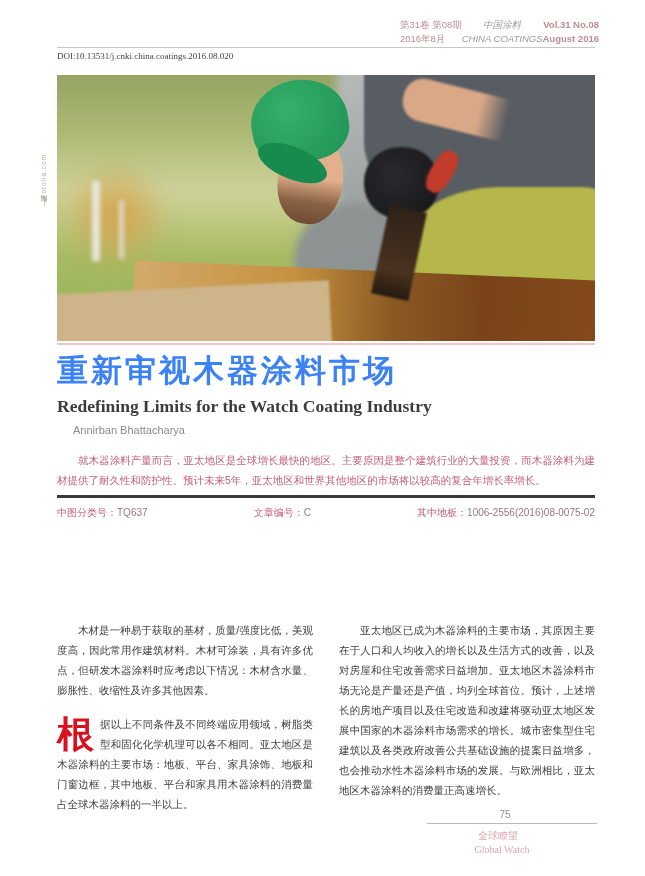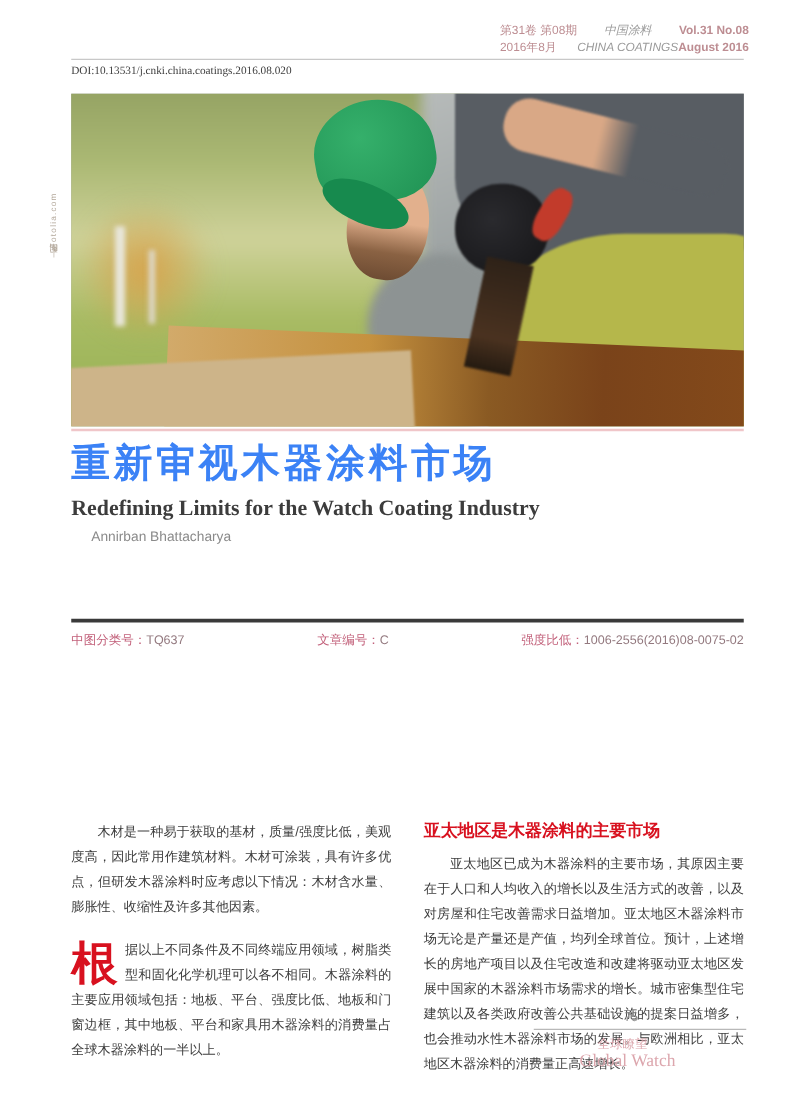--- a/index.html
+++ b/index.html
@@ -50,33 +50,33 @@
   .title-zh{position:absolute;left:57px;top:350px;font-size:31px;font-weight:bold;color:#3b82f6;letter-spacing:3px;}
   .title-en{position:absolute;left:57px;top:396px;font-size:17.5px;font-weight:bold;color:#3c3c3c;font-family:"Liberation Serif",serif;}
   .author{position:absolute;left:57px;top:424px;font-size:11px;color:#8a8a8a;margin-left:16px;}
   
   .abstract{position:absolute;left:57px;top:450px;width:538px;font-size:10.5px;line-height:20px;color:#c2607a;text-align:justify;text-indent:2em;margin:0;}
   .thick-rule{position:absolute;left:57px;top:495px;width:538px;height:3px;background:#3a3a3a;}
   .class-row{position:absolute;left:57px;top:505px;width:538px;display:flex;justify-content:space-between;font-size:10px;line-height:16px;}
   .class-label{color:#c2607a;}
   .class-value{color:#93797f;}
   
-  .columns{position:absolute;left:57px;top:656px;width:538px;display:flex;gap:26px;}
+  .columns{position:absolute;left:57px;top:620px;width:538px;display:flex;gap:26px;}
   .col{width:258px;font-size:10.5px;line-height:20px;color:#3d3d3d;text-align:justify;}
   .col p{margin:0;}
   .p-indent{text-indent:2em;}
   .para2{margin-top:14px !important;}
   .dropcap{float:left;font-size:37px;line-height:38px;color:#d8111f;margin:2px 6px 0 0;font-weight:bold;}
   .right-heading{font-size:13.5px;font-weight:bold;color:#d8111f;margin:0 0 7px 0;line-height:18px;}
   
   .footer{position:absolute;right:48px;bottom:20px;width:170px;text-align:center;}
   .page-num{font-size:10px;color:#8f8f8f;padding-right:14px;margin-bottom:3px;}
   .footer-rule{height:1px;background:#b8b8b8;margin-bottom:4px;}
   .footer-zh{font-size:10px;color:#dca6ad;padding-right:28px;line-height:15px;}
-  .footer-en{font-size:14px;color:#dca6ad;padding-right:20px;line-height:13px;font-family:"Liberation Serif",serif;}
+  .footer-en{font-size:10px;color:#dca6ad;padding-right:20px;line-height:13px;font-family:"Liberation Serif",serif;}
 </style>
 </head>
 <body>
 
 <div class="page">
 
   <div class="header-row">
     <div class="hdr-left">
       <div>第31卷 第08期</div>
       <div>2016年8月</div>
@@ -113,43 +113,43 @@
     <div class="ph-glove"></div>
     <div class="ph-wristband"></div>
     <div class="ph-brush"></div>
   </div>
   <div class="photo-underline"></div>
 
   <div class="title-zh">重新审视木器涂料市场</div>
   <div class="title-en">Redefining Limits for the Watch Coating Industry</div>
   <div class="author">Annirban Bhattacharya</div>
 
+  <p class="abstract">就木器涂料产量而言，亚太地区是全球增长最快的地区。主要原因是整个建筑行业的大量投资，而木器涂料为建材提供了耐久性和防护性。预计未来5年，亚太地区和世界其他地区的市场将以较高的复合年增长率增长。</p>
   <div class="thick-rule"></div>
 
   <div class="class-row">
     <span>
       <span class="class-label">中图分类号：</span><span class="class-value">TQ637</span>
     </span>
     <span>
       <span class="class-label">文章编号：</span><span class="class-value">C</span>
     </span>
     <span>
-      <span class="class-label">强度比低：</span><span class="class-value">1006-2556(2016)08-0075-02</span>
+      <span class="class-label">其中地板：</span><span class="class-value">1006-2556(2016)08-0075-02</span>
     </span>
   </div>
 
   <div class="columns">
     <div class="col">
       <p class="p-indent">木材是一种易于获取的基材，质量/强度比低，美观度高，因此常用作建筑材料。木材可涂装，具有许多优点，但研发木器涂料时应考虑以下情况：木材含水量、膨胀性、收缩性及许多其他因素。</p>
       <p class="para2">
-        <span class="dropcap">根</span><span>据以上不同条件及不同终端应用领域，树脂类型和固化化学机理可以各不相同。木器涂料的主要应用领域包括：地板、平台、强度比低、地板和门窗边框，其中地板、平台和家具用木器涂料的消费量占全球木器涂料的一半以上。</span>
+        <span class="dropcap">根</span><span>据以上不同条件及不同终端应用领域，树脂类型和固化化学机理可以各不相同。亚太地区是木器涂料的主要市场：地板、平台、家具涂饰、地板和门窗边框，其中地板、平台和家具用木器涂料的消费量占全球木器涂料的一半以上。</span>
       </p>
     </div>
     <div class="col">
-      <h3 class="right-heading">亚太地区是木器涂料的主要市场</h3>
       <p class="p-indent">亚太地区已成为木器涂料的主要市场，其原因主要在于人口和人均收入的增长以及生活方式的改善，以及对房屋和住宅改善需求日益增加。亚太地区木器涂料市场无论是产量还是产值，均列全球首位。预计，上述增长的房地产项目以及住宅改造和改建将驱动亚太地区发展中国家的木器涂料市场需求的增长。城市密集型住宅建筑以及各类政府改善公共基础设施的提案日益增多，也会推动水性木器涂料市场的发展。与欧洲相比，亚太地区木器涂料的消费量正高速增长。</p>
     </div>
   </div>
 
   <div class="footer">
     <div class="page-num">75</div>
     <div class="footer-rule"></div>
     <div class="footer-zh">全球瞭望</div>
     <div class="footer-en">Global Watch</div>
   </div>

